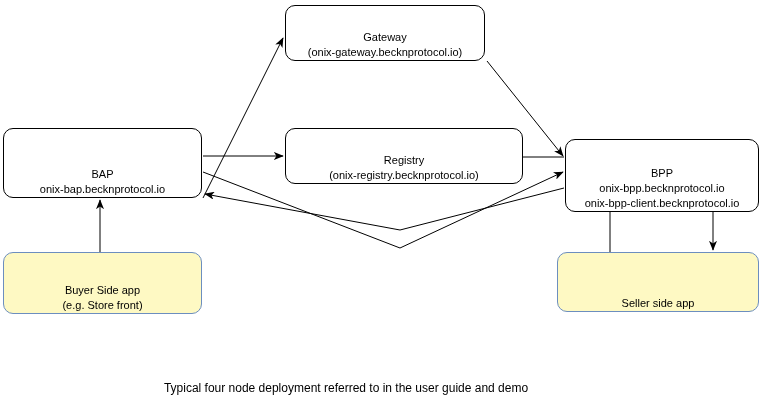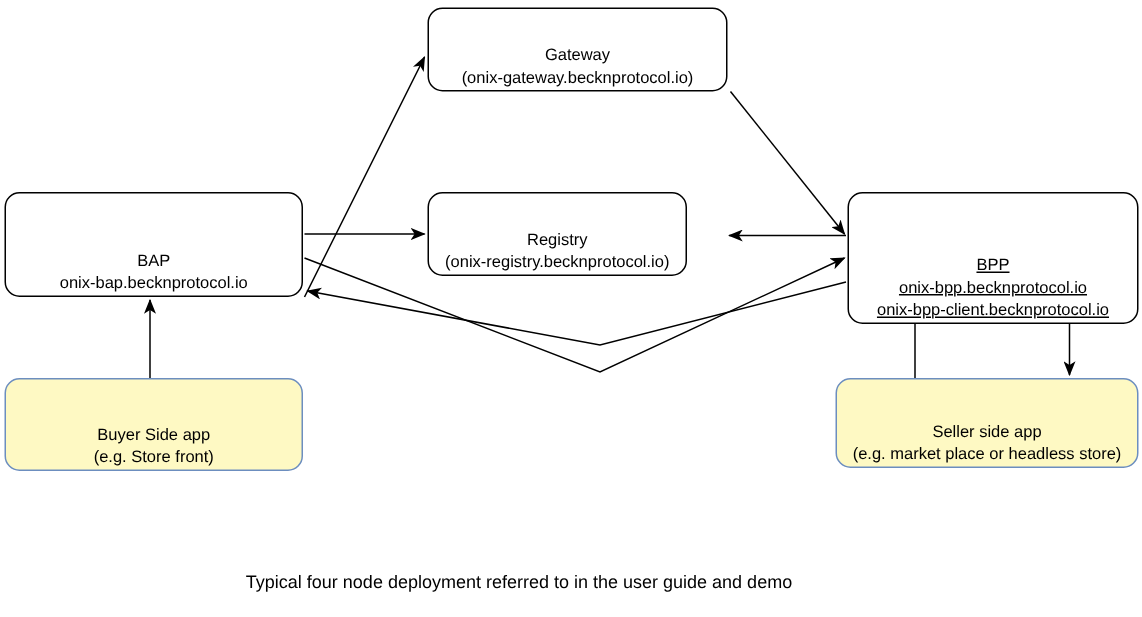--- a/index.html
+++ b/index.html
@@ -42,22 +42,22 @@
     border: 1px solid #6c8ebf;
   }
   .node .ttl {
     white-space: nowrap;
   }
   .node .sub {
     white-space: nowrap;
   }
   #node-gateway { left: 285px; top: 5px; width: 200px; height: 56px; }
   #node-bap     { left: 3px;   top: 128px; width: 199px; height: 70px; }
-  #node-registry{ left: 285px; top: 128px; width: 173px; height: 56px; }
-  #node-bpp     { left: 565px; top: 128px; width: 194px; height: 88px; text-decoration: underline; }
+  #node-registry{ left: 285px; top: 128px; width: 238px; height: 56px; }
+  #node-bpp     { left: 565px; top: 139px; width: 194px; height: 73px; }
   #node-buyer   { left: 3px;   top: 252px; width: 199px; height: 62px; }
   #node-seller  { left: 557px; top: 252px; width: 202px; height: 60px; }
 
   #caption {
     position: absolute;
     left: 0;
     top: 381px;
     width: 692px;
     text-align: center;
     font-size: 12px;
@@ -114,16 +114,15 @@
   <div class="sub">onix-bpp-client.becknprotocol.io</div>
 </div>
 
 <div class="node app" id="node-buyer">
   <div class="ttl">Buyer Side app</div>
   <div class="sub">(e.g. Store front)</div>
 </div>
 
 <div class="node app" id="node-seller">
   <div class="ttl">Seller side app</div>
-  <div class="sub">(e.g. market place or headless store)</div>
 </div>
 
 <div id="caption">Typical four node deployment referred to in the user guide and demo</div>
 
 </body></html>

